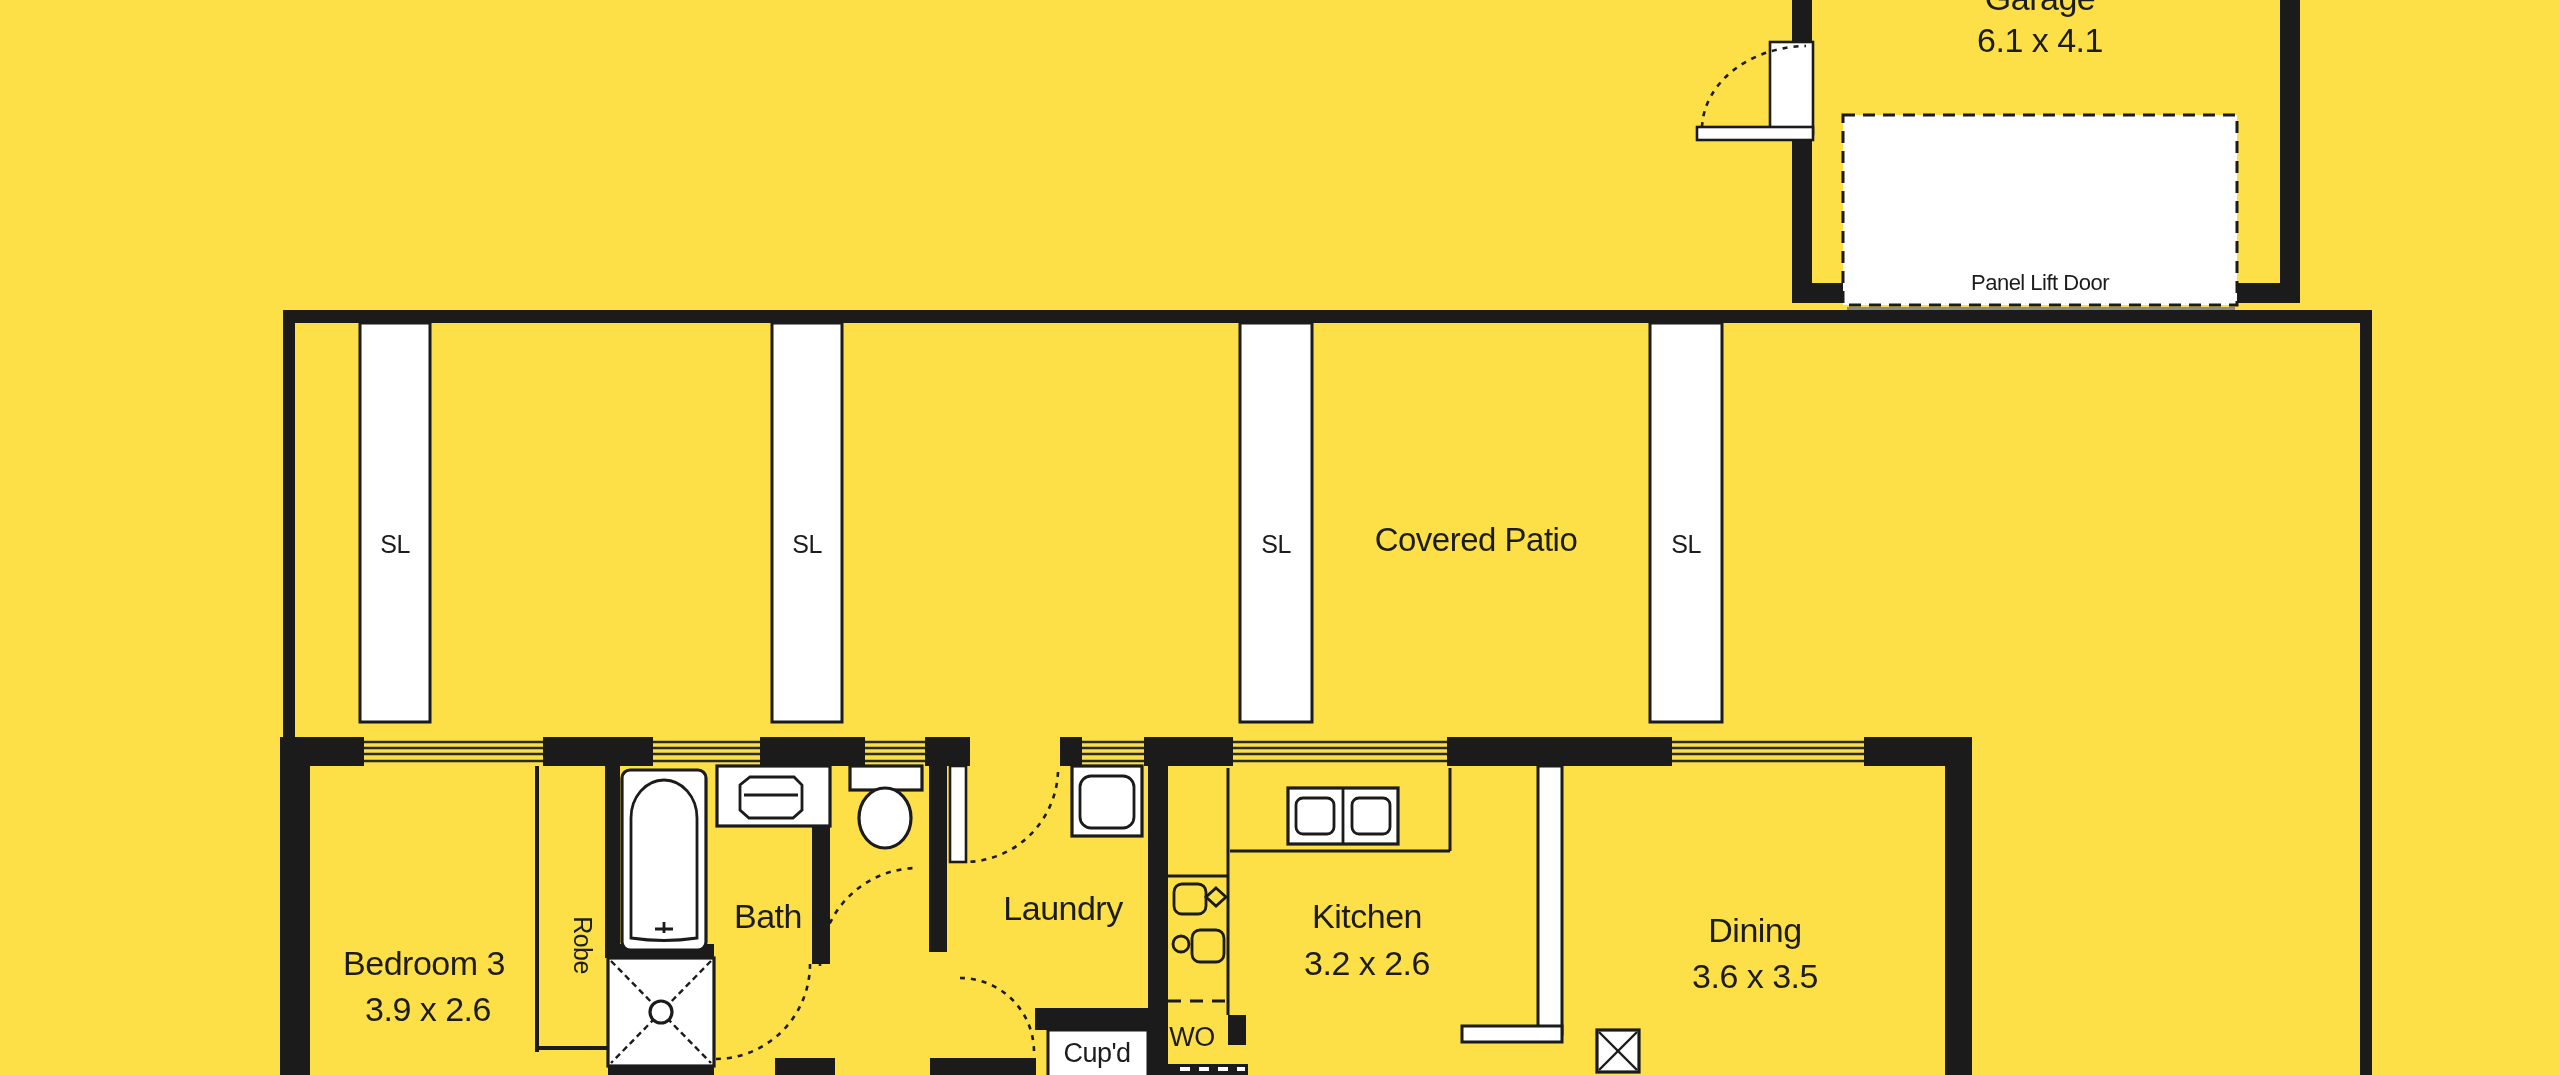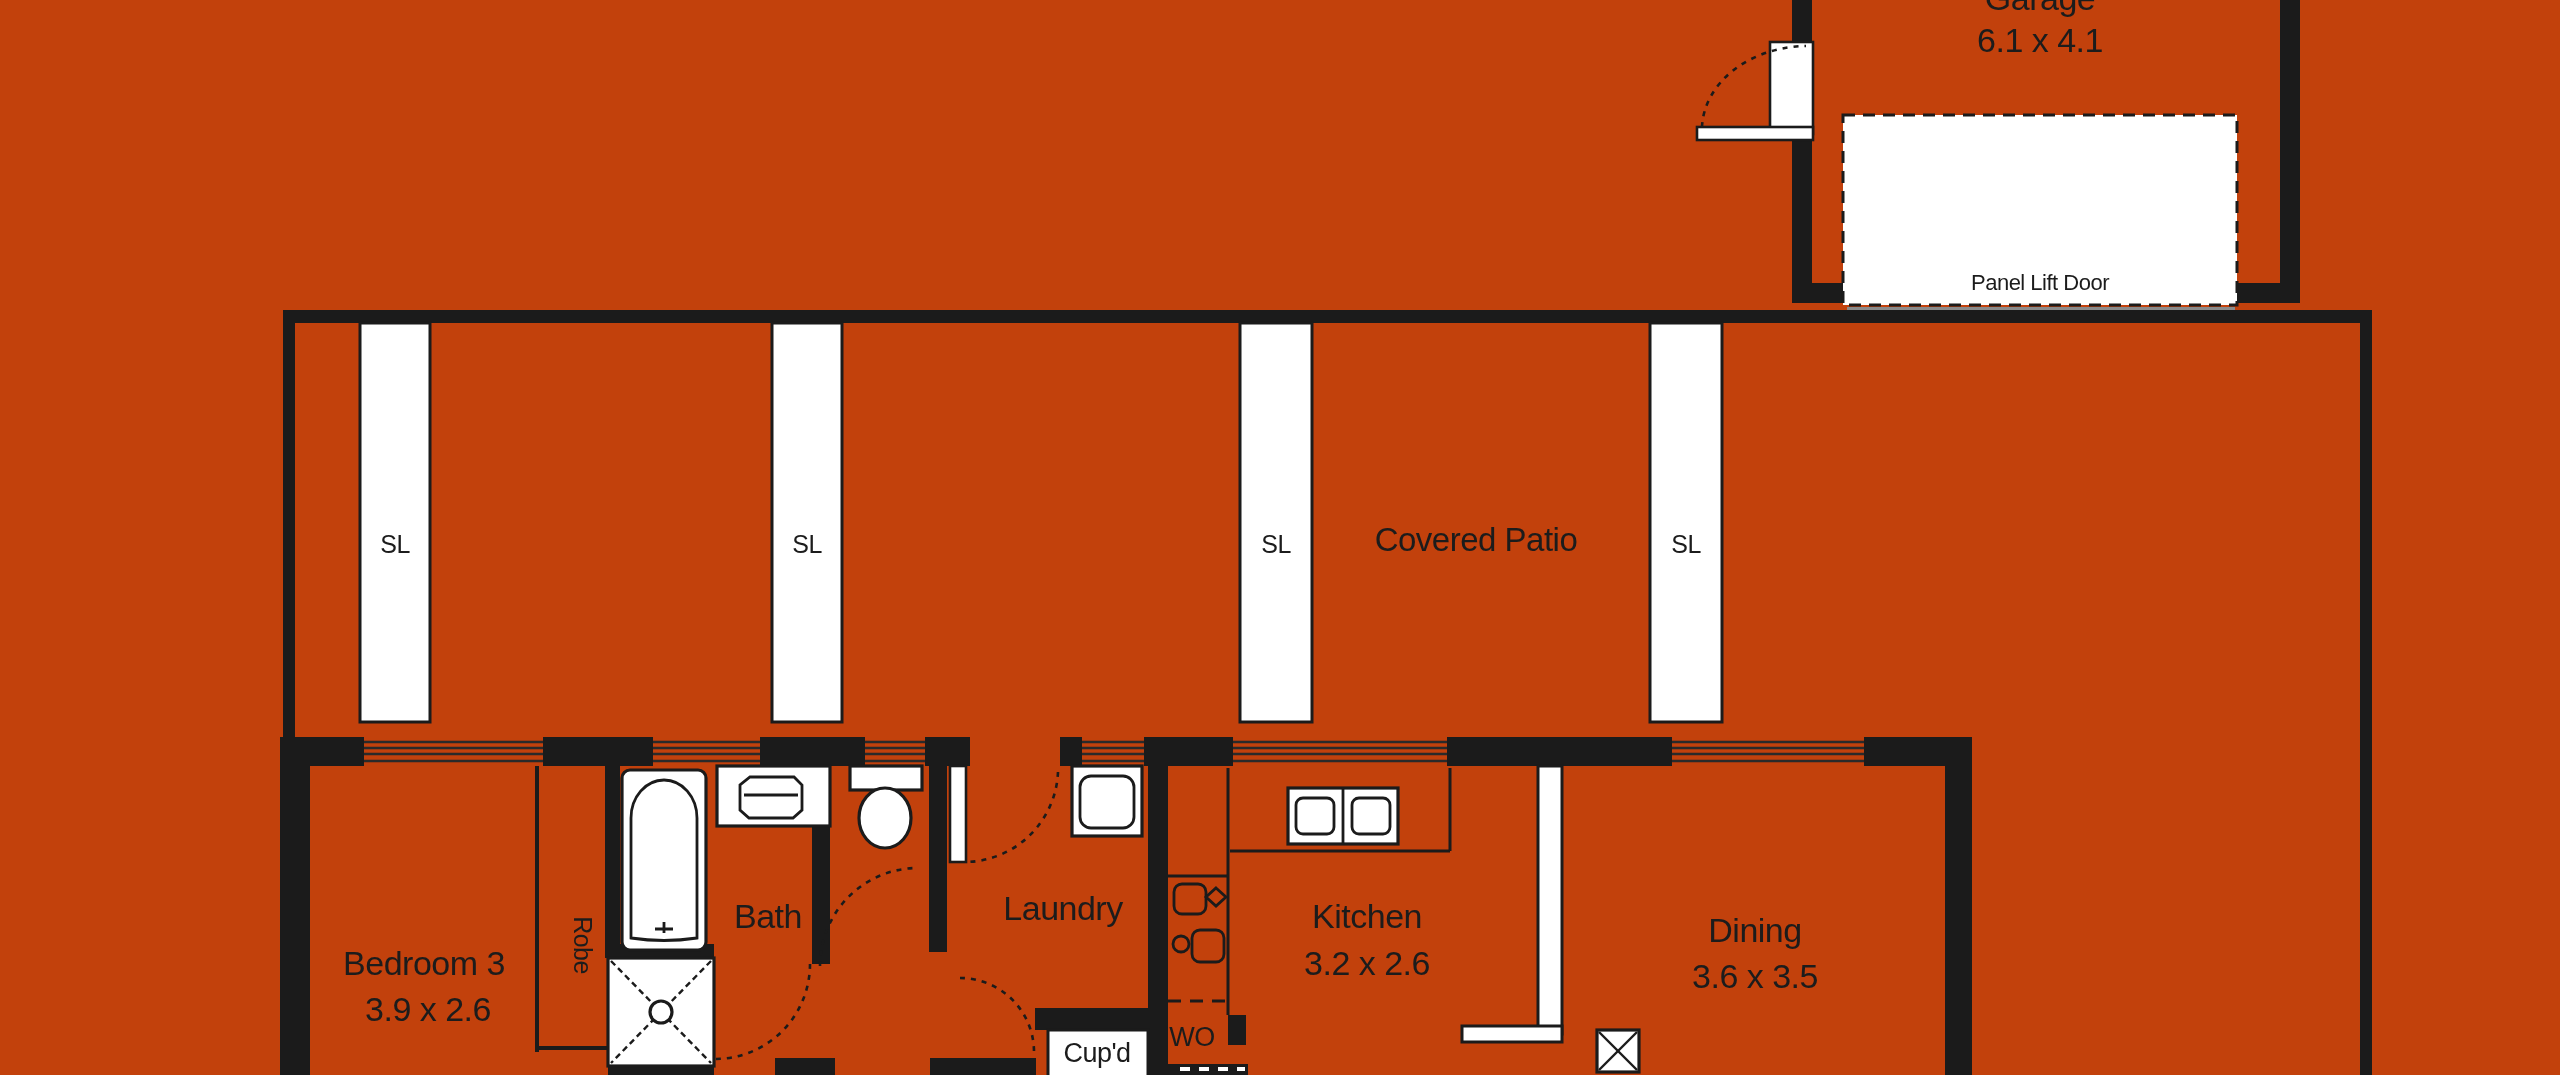--- a/index.html
+++ b/index.html
@@ -1,16 +1,16 @@
 <!DOCTYPE html>
 <html><head>
 <meta charset="utf-8">
 <style>
   html,body{margin:0;padding:0;background:#fff;}
-  #canvas{position:relative;width:2560px;height:1075px;background:#c2410c;overflow:hidden;}
+  #canvas{position:relative;width:2560px;height:1075px;background:#fde047;overflow:hidden;}
   svg{position:absolute;left:0;top:0;}
   .wall{fill:#1b1b1b;stroke:none;}
   .thinline{stroke:#1b1b1b;stroke-width:3;fill:none;}
   .winline{stroke:#2a2a2a;stroke-width:2.6;fill:none;}
   .fixture{stroke:#1b1b1b;stroke-width:3.2;fill:#ffffff;}
   .fixture-inner{stroke:#1b1b1b;stroke-width:2.8;fill:none;}
   .hollowwall{stroke:#1b1b1b;stroke-width:3;fill:#ffffff;}
   .doorarc{stroke:#1b1b1b;stroke-width:2.6;fill:none;stroke-dasharray:5 6;}
   .doorleaf{stroke:#1b1b1b;stroke-width:2.6;fill:#ffffff;}
   .dashedbox{stroke:#1b1b1b;stroke-width:3;fill:#ffffff;stroke-dasharray:12 8;}

